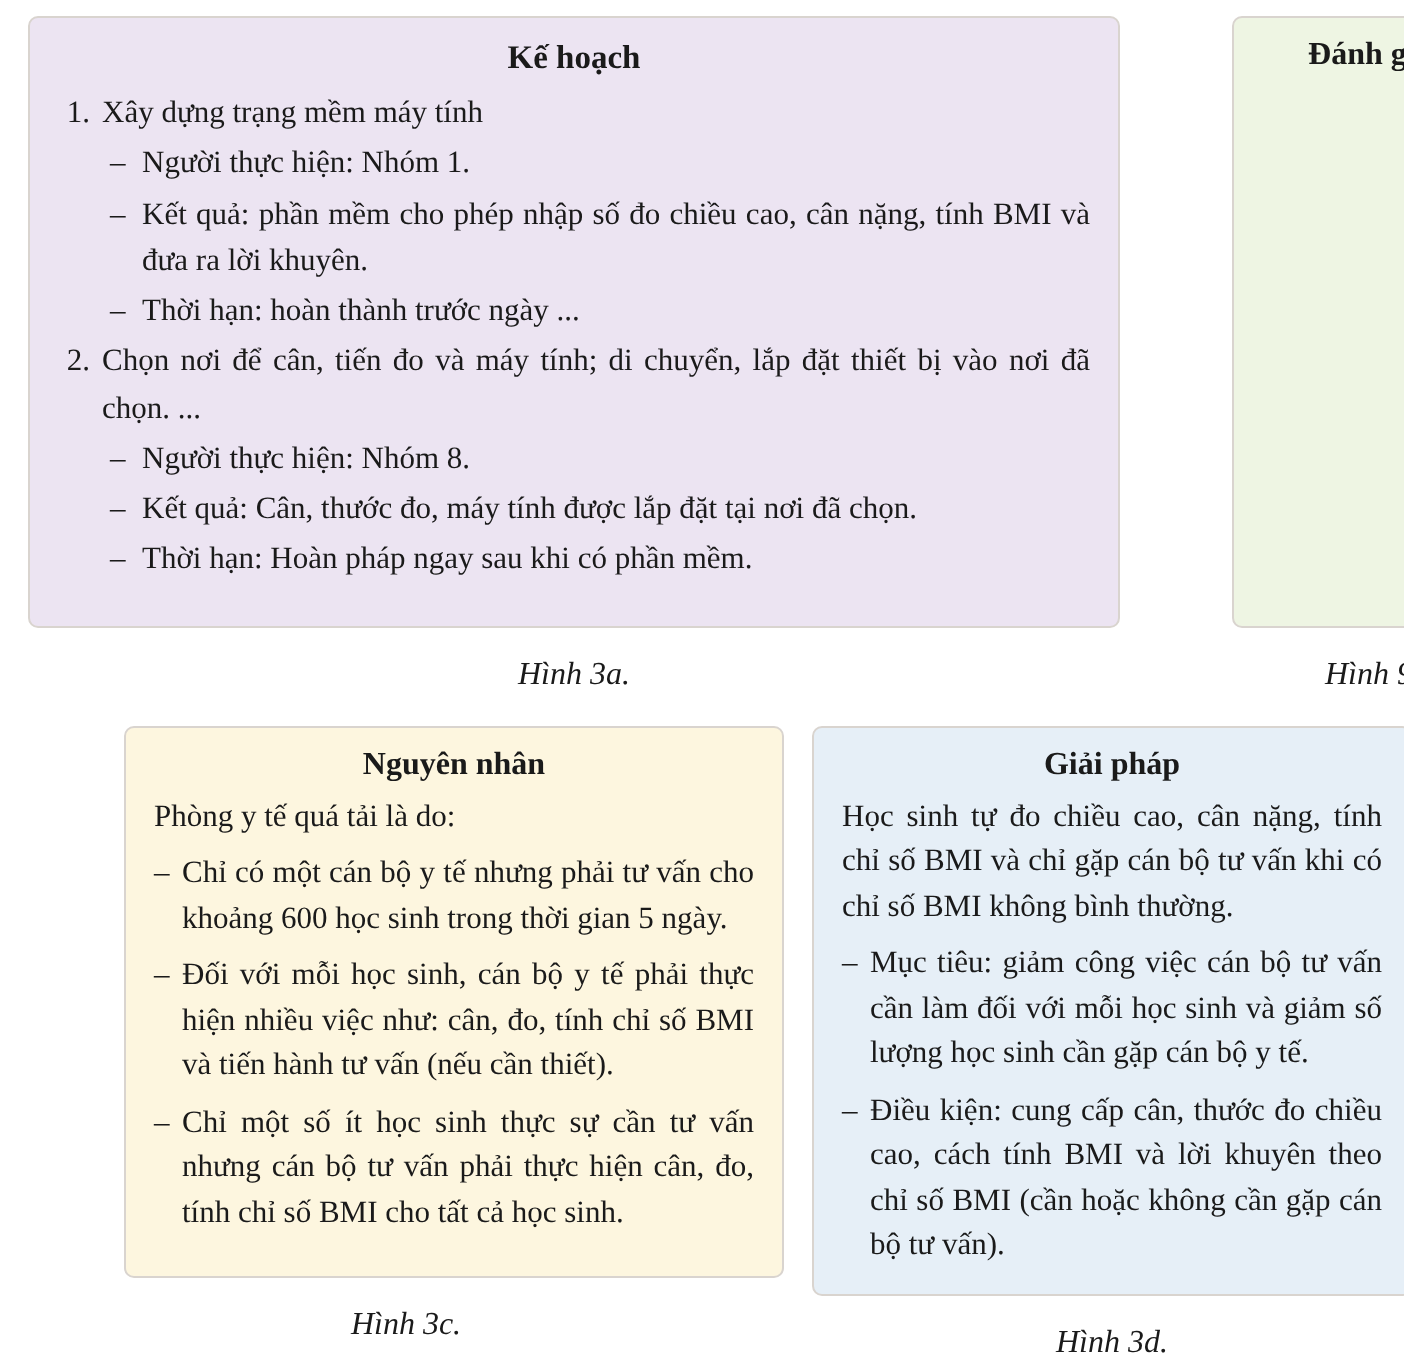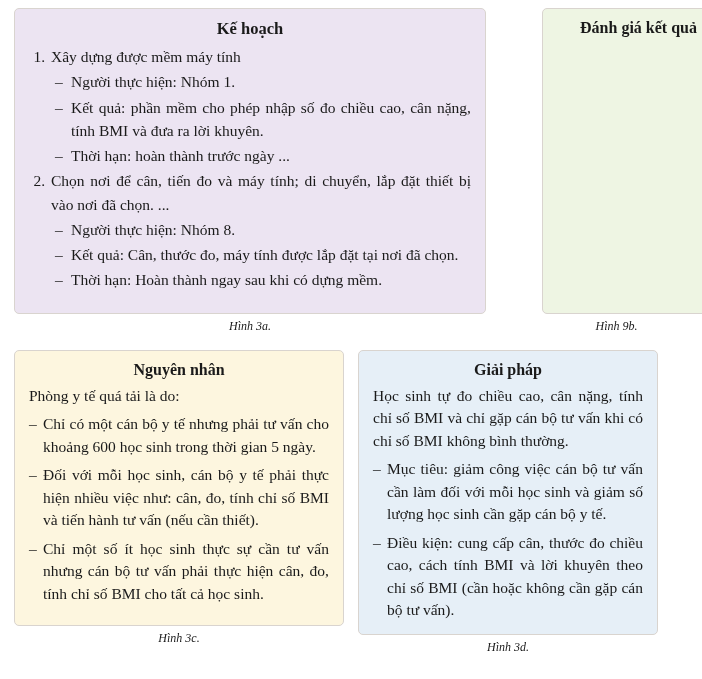--- a/index.html
+++ b/index.html
@@ -78,29 +78,29 @@
   .card p {
     margin: 0 0 2px 0;
     font-size: 15.5px;
     line-height: 1.45;
     text-align: justify;
     text-justify: inter-word;
   }
   .caption {
     text-align: center;
     font-style: italic;
-    font-size: 12px;
-    margin-top: 5px;
+    font-size: 16px;
+    margin-top: 15px;
     color: #1a1a1a;
   }
 
   
   .card-plan {
     background: #ece4f2;
-    width: 472px;
+    width: 546px;
     min-height: 306px;
   }
   .card-plan .card-title { font-size: 16.5px; }
   .plan-list {
     margin: 2px 0 0 0;
     padding: 0;
     list-style: none;
   }
   .plan-item {
     font-size: 15.5px;
@@ -133,20 +133,21 @@
     width: 193px;
     min-height: 306px;
     margin-left: 44px;
   }
   .card-eval p { text-align: justify; }
 
   .card-cause {
     background: #fdf6df;
     width: 330px;
     min-height: 276px;
+    margin-left: 48px;
   }
   .card-sol {
     background: #e6eff7;
     width: 300px;
     min-height: 276px;
   }
   .hang {
     display: flex;
     margin-top: 6px;
     font-size: 15.5px;
@@ -175,21 +176,21 @@
 
   <div class="row row-1">
 
     <div class="fig">
       <div class="card card-plan">
         <div class="card-title">Kế hoạch</div>
         <div class="plan-list">
 
           <div class="plan-item">
             <span class="plan-num">1.</span>
-            <span class="plan-text">Xây dựng được mềm máy tính</span>
+            <span class="plan-text">Xây dựng trạng mềm máy tính</span>
           </div>
           <div class="sub-item">
             <span class="dash">–</span>
             <span class="sub-text">Người thực hiện: Nhóm 1.</span>
           </div>
           <div class="sub-item">
             <span class="dash">–</span>
             <span class="sub-text">Kết quả: phần mềm cho phép nhập số đo chiều cao, cân nặng, tính BMI và đưa ra lời khuyên.</span>
           </div>
           <div class="sub-item">
@@ -204,21 +205,21 @@
           <div class="sub-item">
             <span class="dash">–</span>
             <span class="sub-text">Người thực hiện: Nhóm 8.</span>
           </div>
           <div class="sub-item">
             <span class="dash">–</span>
             <span class="sub-text">Kết quả: Cân, thước đo, máy tính được lắp đặt tại nơi đã chọn.</span>
           </div>
           <div class="sub-item">
             <span class="dash">–</span>
-            <span class="sub-text">Thời hạn: Hoàn thành ngay sau khi có dựng mềm.</span>
+            <span class="sub-text">Thời hạn: Hoàn pháp ngay sau khi có phần mềm.</span>
           </div>
 
         </div>
       </div>
       <div class="caption">Hình 3a.</div>
     </div>
 
     <div class="fig">
       <div class="card card-eval">
         <div class="card-title">Đánh giá kết quả</div>

